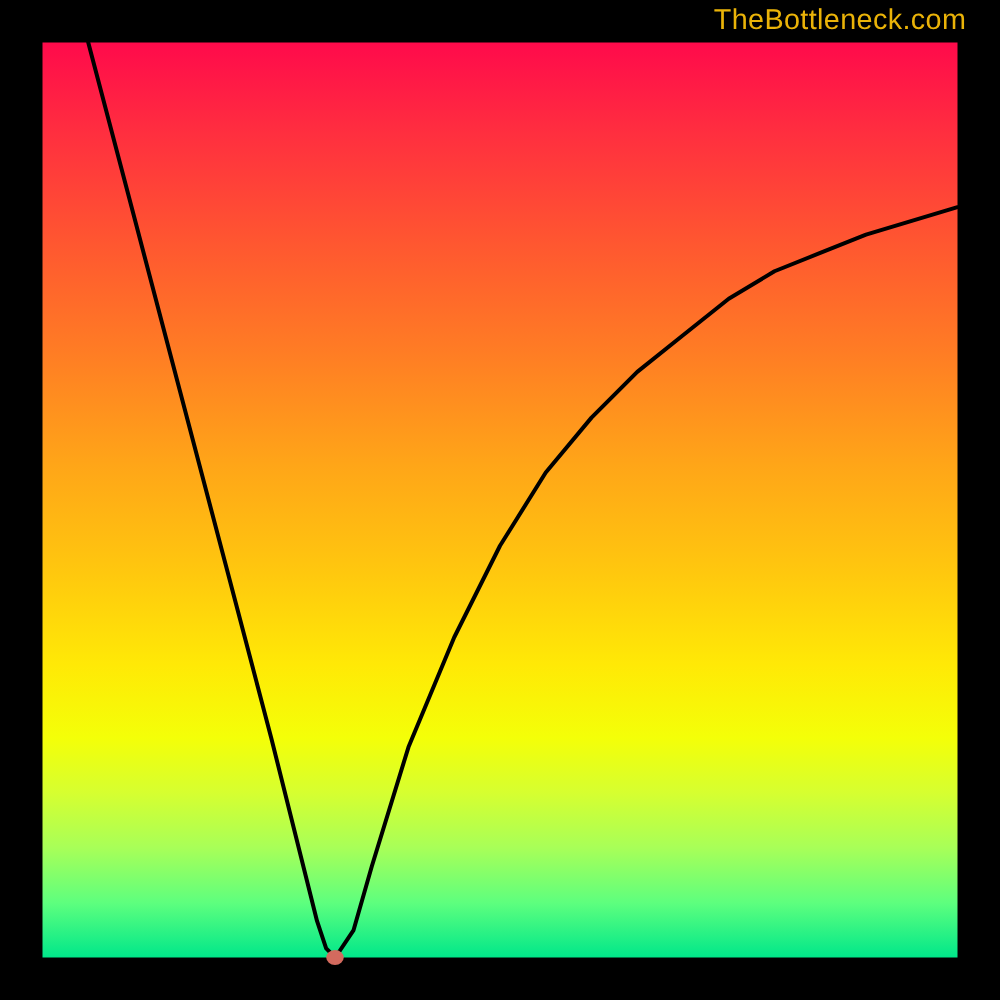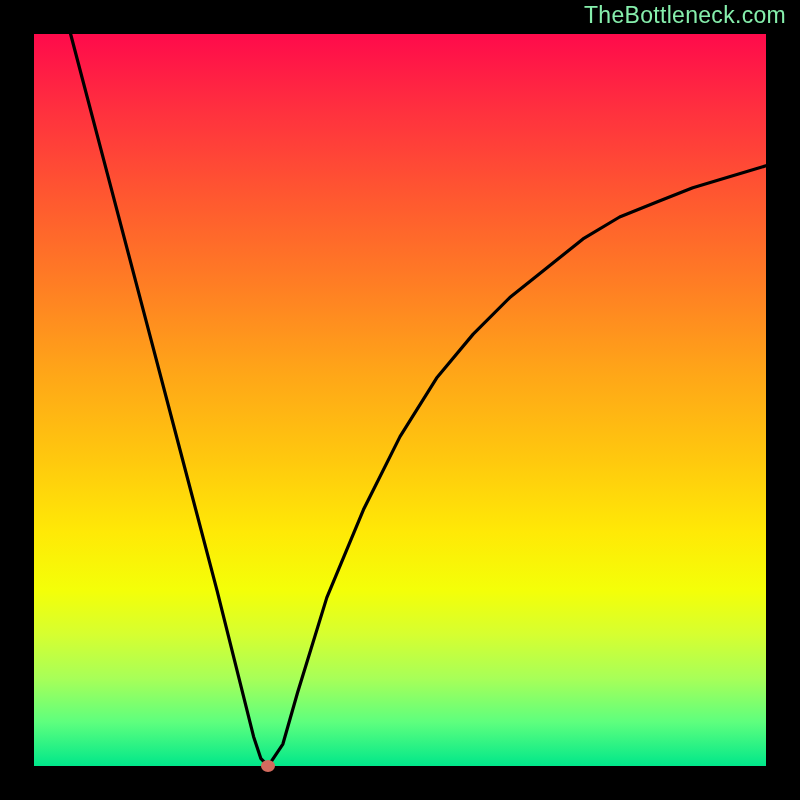--- a/index.html
+++ b/index.html
@@ -15,22 +15,22 @@
     position: absolute;
     left: 0;
     top: 0;
     width: 800px;
     height: 800px;
     background: #000;
   }
   .watermark {
     position: absolute;
     top: 2px;
-    right: 14px;
-    color: #86efac;
+    right: 27px;
+    color: #eab308;
     font-size: 23px;
     letter-spacing: 0.3px;
     user-select: none;
   }
   .plot-area {
     position: absolute;
     left: 34px;
     top: 34px;
     width: 732px;
     height: 732px;

